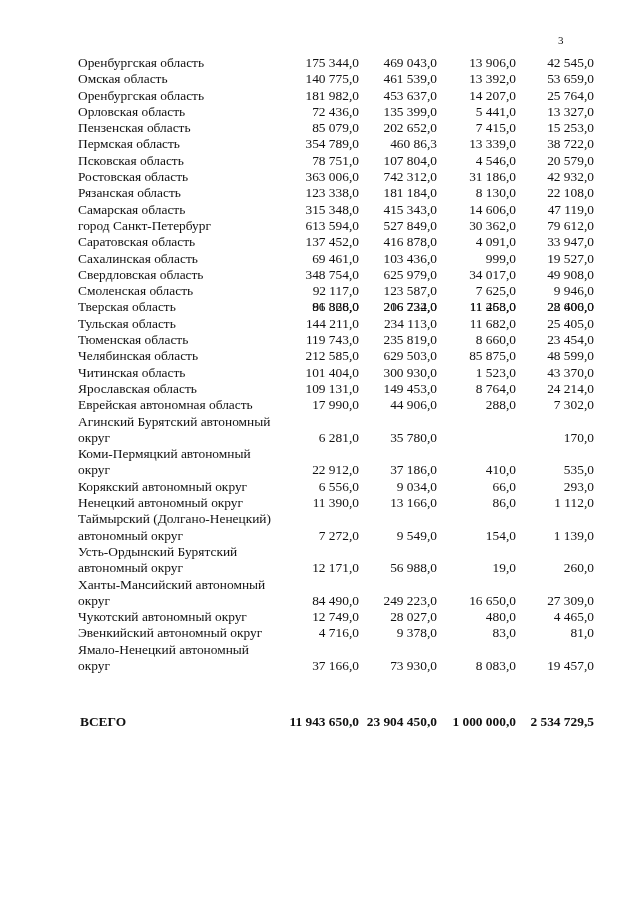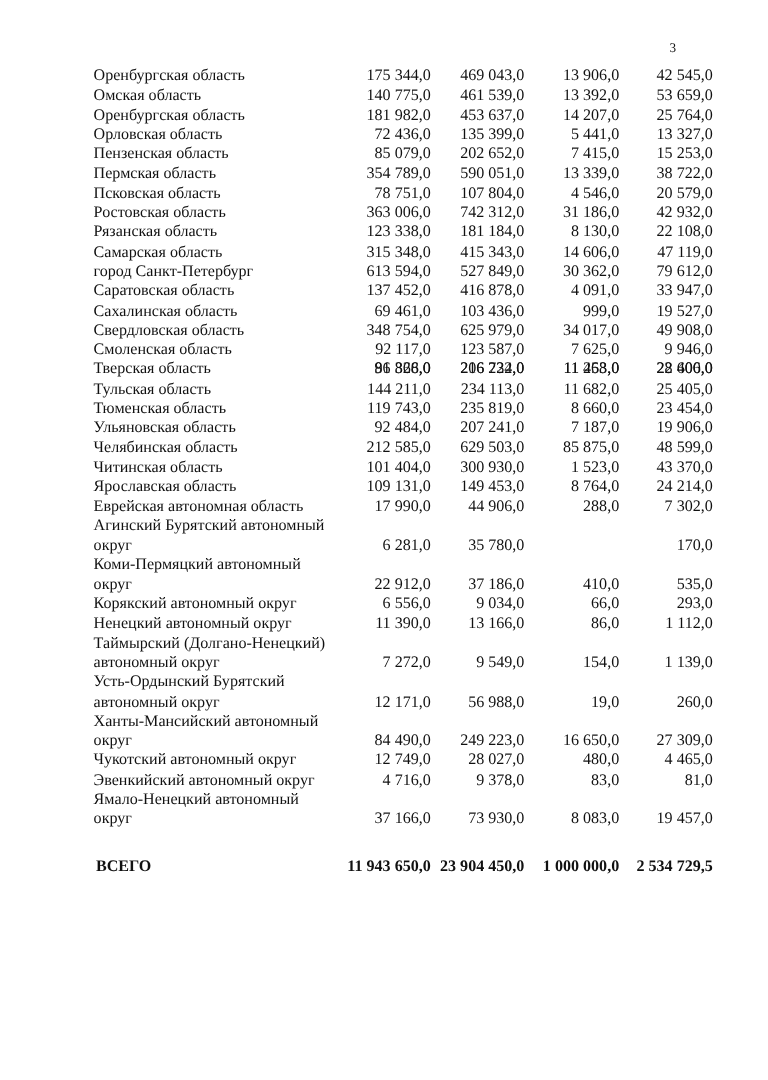--- a/index.html
+++ b/index.html
@@ -66,21 +66,21 @@
         <span class="cell c0">85 079,0</span>
         <span class="cell c1">202 652,0</span>
         <span class="cell c2">7 415,0</span>
         <span class="cell c3">15 253,0</span>
       </div>
     </div>
     <div class="row">
       <span class="name">Пермская область</span>
       <div class="cells">
         <span class="cell c0">354 789,0</span>
-        <span class="cell c1">590 051,0</span>
+        <span class="cell c1">460 86,3</span>
         <span class="cell c2">13 339,0</span>
         <span class="cell c3">38 722,0</span>
       </div>
     </div>
     <div class="row">
       <span class="name">Псковская область</span>
       <div class="cells">
         <span class="cell c0">78 751,0</span>
         <span class="cell c1">107 804,0</span>
         <span class="cell c2">4 546,0</span>
@@ -185,29 +185,20 @@
         <span class="cell c3">25 405,0</span>
       </div>
     </div>
     <div class="row">
       <span class="name">Тюменская область</span>
       <div class="cells">
         <span class="cell c0">119 743,0</span>
         <span class="cell c1">235 819,0</span>
         <span class="cell c2">8 660,0</span>
         <span class="cell c3">23 454,0</span>
-      </div>
-    </div>
-    <div class="row">
-      <span class="name">Ульяновская область</span>
-      <div class="cells">
-        <span class="cell c0">92 484,0</span>
-        <span class="cell c1">207 241,0</span>
-        <span class="cell c2">7 187,0</span>
-        <span class="cell c3">19 906,0</span>
       </div>
     </div>
     <div class="row">
       <span class="name">Челябинская область</span>
       <div class="cells">
         <span class="cell c0">212 585,0</span>
         <span class="cell c1">629 503,0</span>
         <span class="cell c2">85 875,0</span>
         <span class="cell c3">48 599,0</span>
       </div>

